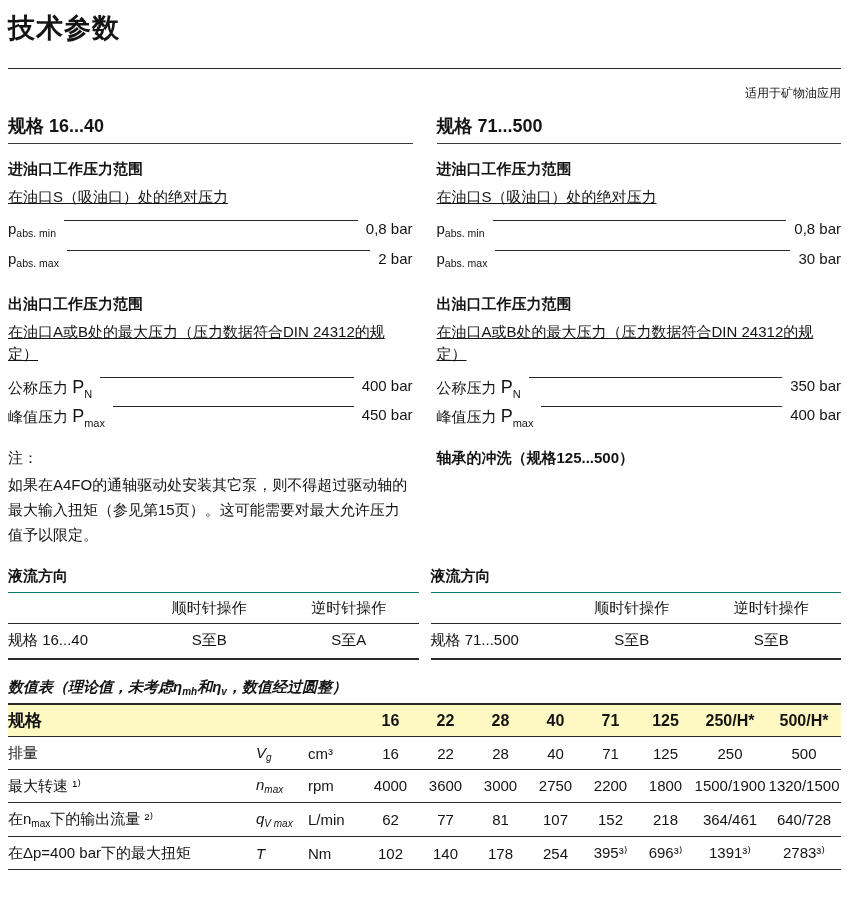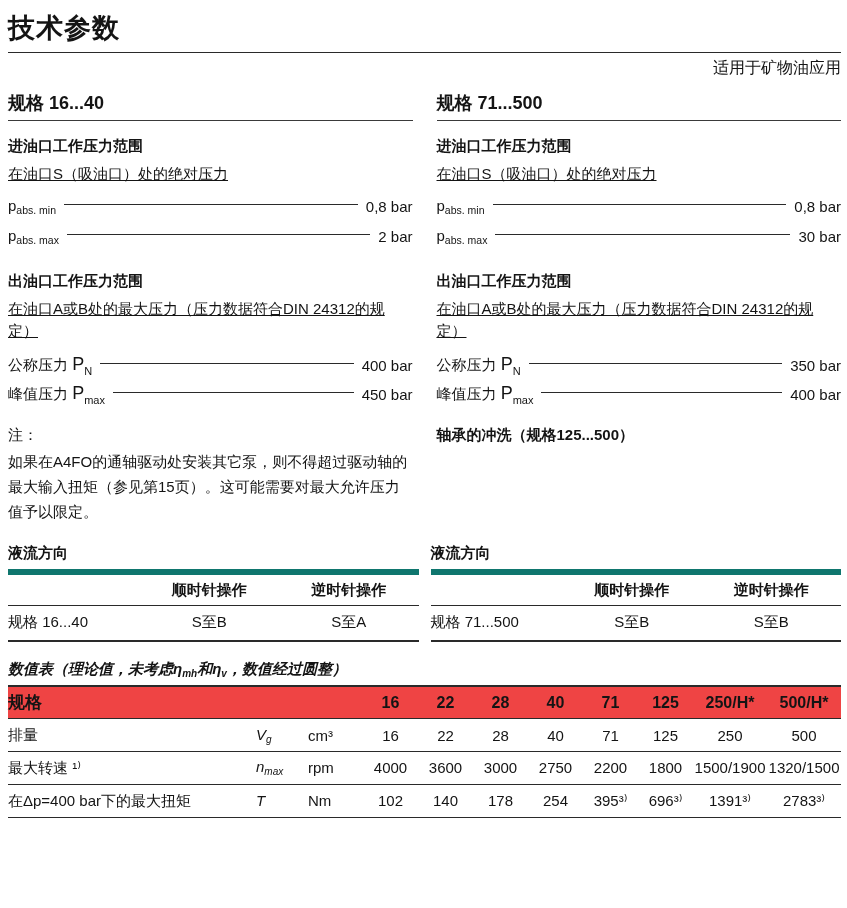--- a/index.html
+++ b/index.html
@@ -6,63 +6,63 @@
   body{
     width:847px;height:908px;overflow:hidden;
     font-family:"Liberation Sans","DejaVu Sans",sans-serif;
     color:#141414;font-size:15px;
   }
   .page{padding:6px 6px 0 8px;box-sizing:border-box;width:847px;}
 
   
   .doc-title{
     font-size:27px;font-weight:bold;letter-spacing:1px;
-    padding:4px 0 6px 0;border-bottom:1px solid #2a2a2a;
-  }
-  .scope-note{text-align:right;font-size:16px;margin-top:5px;}
+    padding:4px 0 22px 0;border-bottom:1px solid #2a2a2a;
+  }
+  .scope-note{text-align:right;font-size:12px;margin-top:16px;}
 
   
   .cols{display:flex;gap:24px;}
   .col{flex:1;min-width:0;}
   .col-heading{
     font-size:18px;font-weight:bold;
     padding:12px 0 5px 0;border-bottom:1px solid #3a3a3a;
   }
   .sec-heading{font-weight:bold;margin-top:14px;line-height:1.4;}
   .sec-desc{margin-top:7px;line-height:1.5;text-decoration:underline;}
-  .p-row{display:flex;align-items:center;margin-top:11px;}
+  .p-row{display:flex;align-items:flex-start;margin-top:11px;}
   .p-row .leader{flex:1;border-bottom:1.5px solid #2a2a2a;margin:0 8px 4px 8px;}
   .p-row .val{white-space:nowrap;}
   .p-sym{white-space:nowrap;}
   .p-sym sub{font-size:10.5px;vertical-align:-3px;letter-spacing:0;}
   .big-p{font-size:18px;}
   .big-p sub{font-size:11px;vertical-align:-5px;}
   .note-heading{font-weight:bold;margin-top:18px;line-height:1.5;}
   .note-heading.plain{font-weight:normal;}
   .note-text{margin-top:4px;line-height:1.65;}
 
   
   .flow-row{display:flex;gap:12px;margin-top:20px;}
   .flow{flex:1;min-width:0;}
   .flow-heading{font-weight:bold;margin-bottom:6px;}
   table.flow-t{width:100%;border-collapse:collapse;}
   table.flow-t th{
-    font-weight:bold;text-align:center;padding:6px 0 5px 0;
-    border-top:6px solid #0f766e;border-bottom:1px solid #2a2a2a;
+    font-weight:normal;text-align:center;padding:6px 0 5px 0;
+    border-top:1px solid #0f766e;border-bottom:1px solid #2a2a2a;
   }
   table.flow-t th.blank{width:32%;}
   table.flow-t td{padding:7px 0 8px 0;border-bottom:2px solid #2a2a2a;text-align:center;}
   table.flow-t td.rlabel{text-align:left;}
 
   
   .vt-title{font-weight:bold;margin:18px 0 6px 0;font-style:italic;}
   .vt-title sub{font-size:10px;vertical-align:-3px;}
   table.vt{width:100%;border-collapse:collapse;table-layout:fixed;}
   table.vt thead th{
-    background:#ef4444;font-weight:bold;font-size:16px;
+    background:#fef9c3;font-weight:bold;font-size:16px;
     border-top:2px solid #2a2a2a;border-bottom:1px solid #2a2a2a;
     padding:4px 0;text-align:center;
   }
   table.vt thead th.h-label{text-align:left;font-size:17px;}
   table.vt td{border-bottom:1px solid #2a2a2a;padding:5px 0;vertical-align:middle;}
   table.vt tr:last-child td{border-bottom:1.5px solid #2a2a2a;}
   td.c-label{line-height:1.45;padding-right:4px;}
   td.c-label sub{font-size:10px;vertical-align:-3px;}
   td.c-sym{white-space:nowrap;overflow:visible;}
   td.c-sym i{font-style:italic;}
@@ -232,20 +232,33 @@
           <td class="c-val">4000</td>
           <td class="c-val">3600</td>
           <td class="c-val">3000</td>
           <td class="c-val">2750</td>
           <td class="c-val">2200</td>
           <td class="c-val">1800</td>
           <td class="c-val">1500/1900</td>
           <td class="c-val">1320/1500</td>
         </tr>
         <tr>
+          <td class="c-label">在n<sub>max</sub>下的输出流量 ²⁾</td>
+          <td class="c-sym"><i>q</i><sub>V max</sub></td>
+          <td class="c-unit">L/min</td>
+          <td class="c-val">62</td>
+          <td class="c-val">77</td>
+          <td class="c-val">81</td>
+          <td class="c-val">107</td>
+          <td class="c-val">152</td>
+          <td class="c-val">218</td>
+          <td class="c-val">364/461</td>
+          <td class="c-val">640/728</td>
+        </tr>
+        <tr>
           <td class="c-label">在Δp=400 bar下的最大扭矩</td>
           <td class="c-sym"><i>T</i></td>
           <td class="c-unit">Nm</td>
           <td class="c-val">102</td>
           <td class="c-val">140</td>
           <td class="c-val">178</td>
           <td class="c-val">254</td>
           <td class="c-val">395³⁾</td>
           <td class="c-val">696³⁾</td>
           <td class="c-val">1391³⁾</td>

